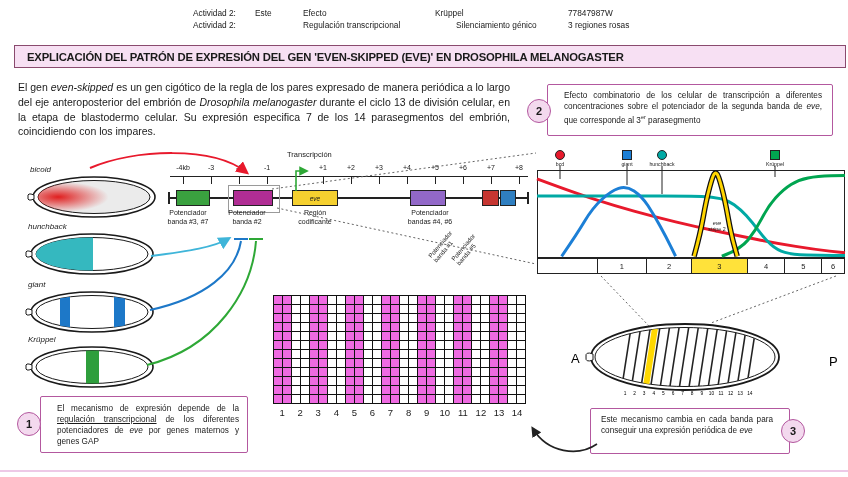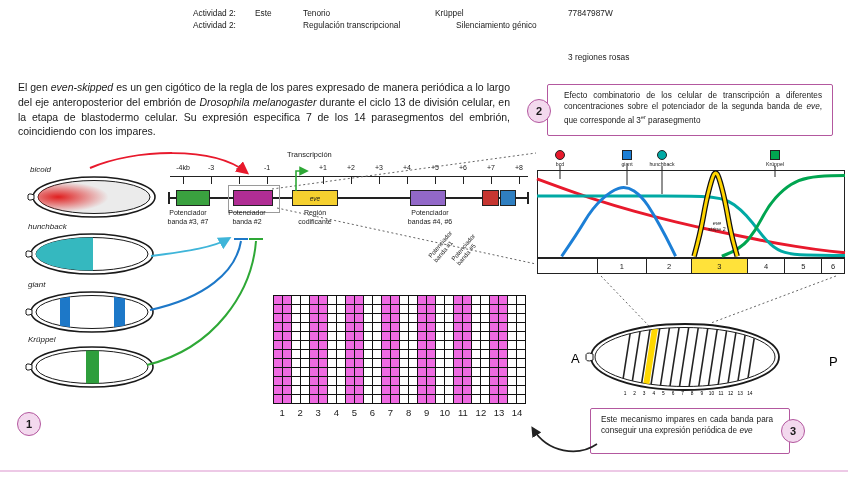--- a/index.html
+++ b/index.html
@@ -44,28 +44,31 @@
             box-sizing:border-box;z-index:1;}
   .botline{left:0;top:470px;width:848px;height:2px;background:#edc9e6;}
 </style>
 </head>
 <body>
 
 <div id="canvas">
 
   <span class="abs hdr" style="left:193px;top:8px;">Actividad 2:</span>
   <span class="abs hdr" style="left:255px;top:8px;">Este</span>
-  <span class="abs hdr" style="left:303px;top:8px;">Tenorio</span>
+  <span class="abs hdr" style="left:303px;top:8px;">Efecto</span>
   <span class="abs hdr" style="left:435px;top:8px;">Krüppel</span>
   <span class="abs hdr" style="left:568px;top:8px;">77847987W</span>
   <span class="abs hdr" style="left:193px;top:20px;">Actividad 2:</span>
   <span class="abs hdr" style="left:303px;top:20px;">Regulación transcripcional</span>
   <span class="abs hdr" style="left:456px;top:20px;">Silenciamiento génico</span>
-  <span class="abs hdr" style="left:568px;top:20px;margin-top:32px;">3 regiones rosas</span>
-
+  <span class="abs hdr" style="left:568px;top:20px;">3 regiones rosas</span>
+
+  <div class="abs titlebar">
+    <span>EXPLICACIÓN DEL PATRÓN DE EXPRESIÓN DEL GEN 'EVEN-SKIPPED (EVE)' EN DROSOPHILA MELANOGASTER</span>
+  </div>
 
   <div class="abs intro"><span>El gen </span><span class="i">even-skipped</span><span> es un gen cigótico de la regla de los pares expresado de manera periódica a lo largo del eje anteroposterior del embrión de </span><span class="i">Drosophila melanogaster</span><span> durante el ciclo 13 de división celular, en la etapa de blastodermo celular. Su expresión especifica 7 de los 14 parasegmentos del embrión, coincidiendo con los impares.</span></div>
 
   <div class="abs notebox" style="left:547px;top:84px;width:286px;height:52px;padding:5px 10px 4px 16px;box-sizing:border-box;"><span>Efecto combinatorio de los celular de transcripción a diferentes concentraciones sobre el potenciador de la segunda banda de </span><span class="i">eve</span><span>, que corresponde al 3</span><sup style="font-size:5.5px;">er</sup><span> parasegmento</span></div>
   <div class="abs ncircle" style="left:527px;top:99px;">
     <span>2</span>
     </div>
 
   <span class="abs emblabel" style="left:30px;top:165px;">bicoid</span>
   <svg class="abs" style="left:26px;top:176px;" width="132" height="42" viewBox="0 0 132 42">
@@ -619,25 +622,26 @@
         <text x="127.2" y="80" font-size="4.8" text-anchor="middle" font-family="Liberation Sans, sans-serif">8</text>
         <text x="136.8" y="80" font-size="4.8" text-anchor="middle" font-family="Liberation Sans, sans-serif">9</text>
         <text x="146.39999999999998" y="80" font-size="4.8" text-anchor="middle" font-family="Liberation Sans, sans-serif">10</text>
         <text x="156" y="80" font-size="4.8" text-anchor="middle" font-family="Liberation Sans, sans-serif">11</text>
         <text x="165.6" y="80" font-size="4.8" text-anchor="middle" font-family="Liberation Sans, sans-serif">12</text>
         <text x="175.2" y="80" font-size="4.8" text-anchor="middle" font-family="Liberation Sans, sans-serif">13</text>
         <text x="184.8" y="80" font-size="4.8" text-anchor="middle" font-family="Liberation Sans, sans-serif">14</text>
       </g>
   </svg>
 
+  <div class="abs notebox" style="left:40px;top:396px;width:208px;height:57px;padding:6px 8px 4px 16px;box-sizing:border-box;"><span>El mecanismo de expresión depende de la </span><span class="u">regulación transcripcional</span><span> de los diferentes potenciadores de </span><span class="i">eve</span><span> por genes maternos y genes GAP</span></div>
   <div class="abs ncircle" style="left:17px;top:412px;">
     <span>1</span>
     </div>
 
-  <div class="abs notebox" style="left:590px;top:408px;width:200px;height:46px;padding:5px 16px 4px 10px;box-sizing:border-box;"><span>Este mecanismo impares en cada banda para conseguir una expresión periódica de </span><span class="i">eve</span></div>
+  <div class="abs notebox" style="left:590px;top:408px;width:200px;height:46px;padding:5px 16px 4px 10px;box-sizing:border-box;"><span>Este mecanismo cambia en cada banda para conseguir una expresión periódica de </span><span class="i">eve</span></div>
   <div class="abs ncircle" style="left:781px;top:419px;">
     <span>3</span>
     </div>
 
   <div class="abs botline"></div>
 
   <svg id="overlay" width="848" height="477" viewBox="0 0 848 477">
     <defs>
       <marker id="mred" viewBox="0 0 10 10" refX="7" refY="5" markerWidth="6.5" markerHeight="6.5" orient="auto">
           <path d="M0,0 L10,5 L0,10 z" fill="#e8192c"></path>

